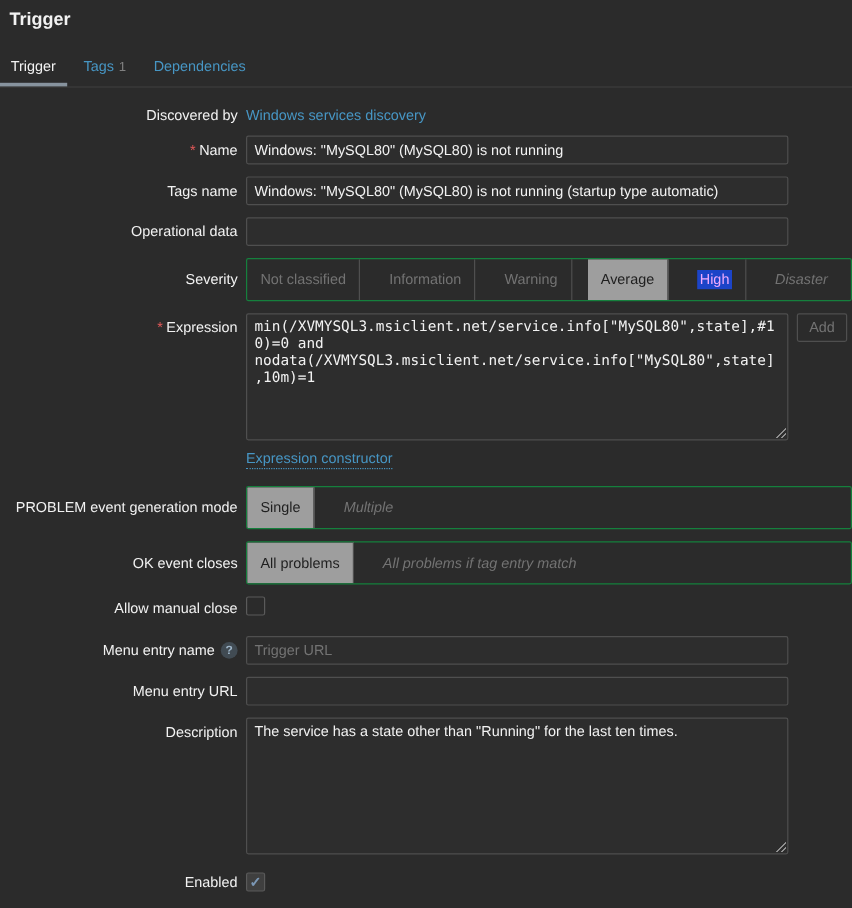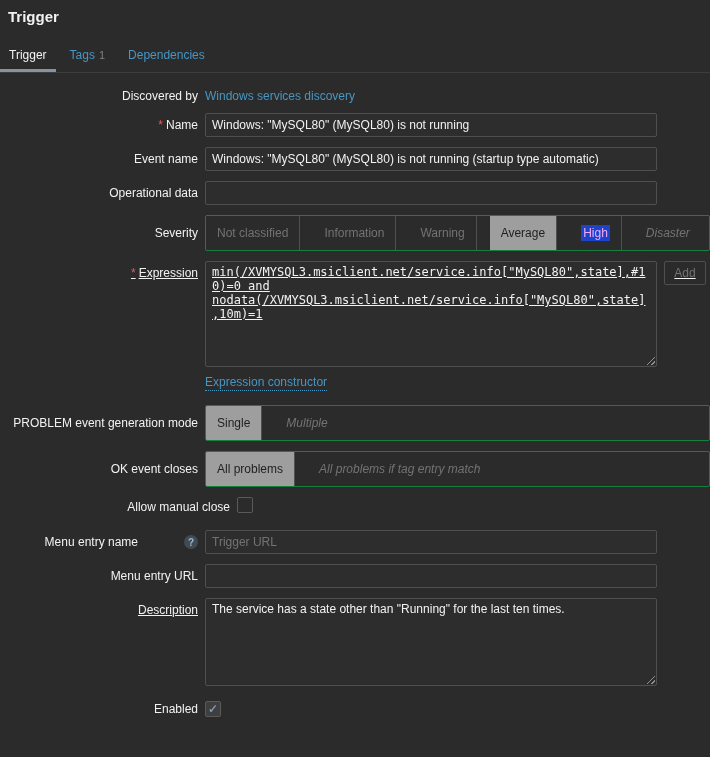--- a/index.html
+++ b/index.html
@@ -39,21 +39,21 @@
   .tab .badge { color: #808080; margin-left: 4px; font-size: 11px; }
   
   .form { margin-top: 16px; }
   .row {
     display: grid;
     grid-template-columns: 198px 1fr;
     column-gap: 7px;
     align-items: center;
     margin-bottom: 10px;
   }
-  .row.top { align-items: start; text-decoration: underline; }
+  .row.top { align-items: start; }
   .row.top .lbl { padding-top: 5px; }
   .lbl {
     text-align: right;
     color: #f2f2f2;
     white-space: nowrap;
   }
   .req { color: #e45959; margin-right: 3px; }
   .link {
     color: #4796c4;
     text-decoration: none;
@@ -79,21 +79,21 @@
     background: #2d2d2d;
     border: 1px solid #4f4f4f;
     border-radius: 2px;
     color: #f2f2f2;
     padding: 3px 6px;
     resize: none;
     outline: none;
     display: block;
   }
   textarea.mono { font-family: "DejaVu Sans Mono", monospace; font-size: 12px; height: 106px; }
-  textarea.sans { font-family: "Liberation Sans", sans-serif; font-size: 12px; height: 88px; }
+  textarea.sans { font-family: "Liberation Sans", sans-serif; font-size: 12px; height: 114px; }
   .resize-corner {
     position: absolute;
     right: 2px;
     bottom: 2px;
     width: 9px;
     height: 9px;
     background: repeating-linear-gradient(-45deg, transparent 0 2px, #909090 2px 3px);
     clip-path: polygon(100% 0, 100% 100%, 0 100%);
     pointer-events: none;
   }
@@ -167,21 +167,21 @@
     background: #414b53;
     color: #9fb6c9;
     font-size: 10px;
     font-weight: bold;
     align-items: center;
     justify-content: center;
     margin-left: 5px;
     vertical-align: middle;
     cursor: pointer;
   }
-  .lbl-inline { display: inline-flex; align-items: center; justify-content: flex-end; width: 100%; gap: 41px; }
+  .lbl-inline { display: inline-flex; align-items: center; justify-content: flex-end; width: 100%; }
 </style>
 </head>
 <body>
 
 <div class="dialog-title">Trigger</div>
 
 <div class="tabs">
   <div class="tab active">
     <span>Trigger</span>
   </div>
@@ -199,21 +199,21 @@
     <div class="lbl">Discovered by</div>
     <div><a class="link">Windows services discovery</a></div>
   </div>
 
   <div class="row">
     <div class="lbl"><span class="req">*</span><span>Name</span></div>
     <div><input class="txt" type="text" value="Windows: &quot;MySQL80&quot; (MySQL80) is not running" style=""></div>
   </div>
 
   <div class="row">
-    <div class="lbl">Event name</div>
+    <div class="lbl">Tags name</div>
     <div><input class="txt" type="text" value="Windows: &quot;MySQL80&quot; (MySQL80) is not running (startup type automatic)" style=""></div>
   </div>
 
   <div class="row">
     <div class="lbl">Operational data</div>
     <div><input class="txt" type="text" value="" style=""></div>
   </div>
 
   <div class="row">
     <div class="lbl">Severity</div>
@@ -254,21 +254,21 @@
   </div>
 
   <div class="row">
     <div class="lbl">OK event closes</div>
     <div class="seg">
       <button class="sel">All problems</button>
       <button>All problems if tag entry match</button>
     </div>
   </div>
 
-  <div class="row" style="margin-bottom:14px;padding-left:32px;">
+  <div class="row" style="margin-bottom:14px;">
     <div class="lbl">Allow manual close</div>
     <div><span class="cb"></span></div>
   </div>
 
   <div class="row">
     <div class="lbl lbl-inline">
       <span>Menu entry name</span>
       <span class="help-icon">?</span>
     </div>
     <div><input class="txt" type="text" placeholder="Trigger URL" style=""></div>

